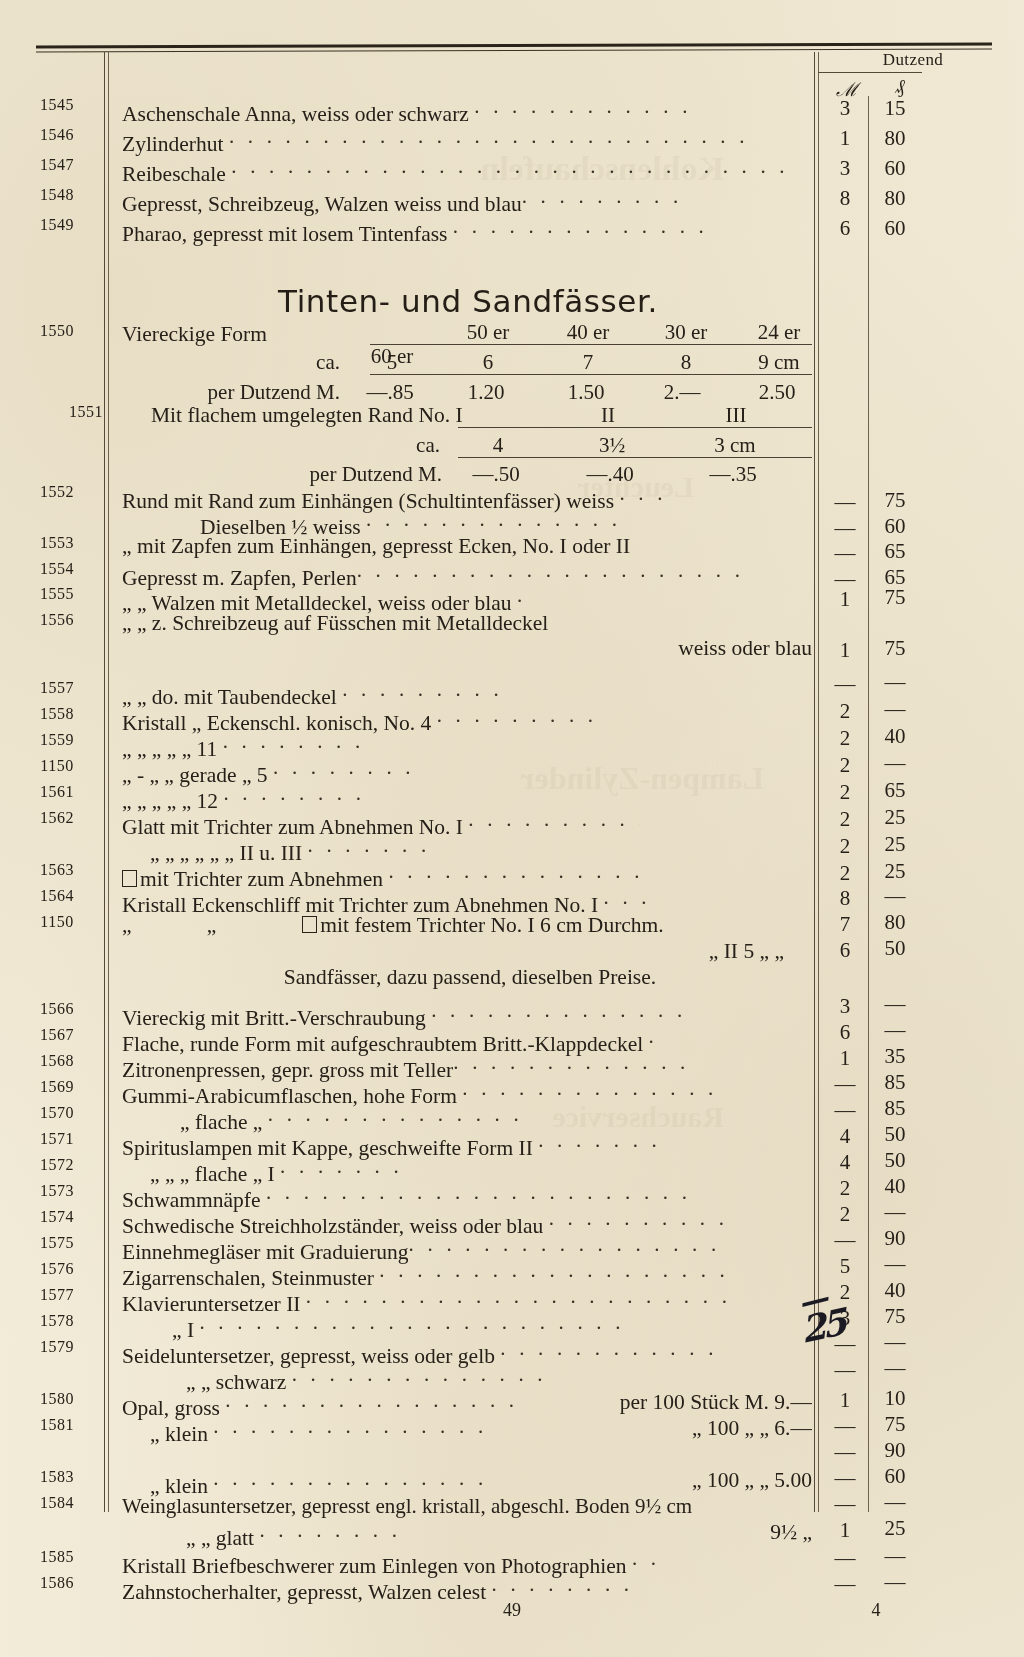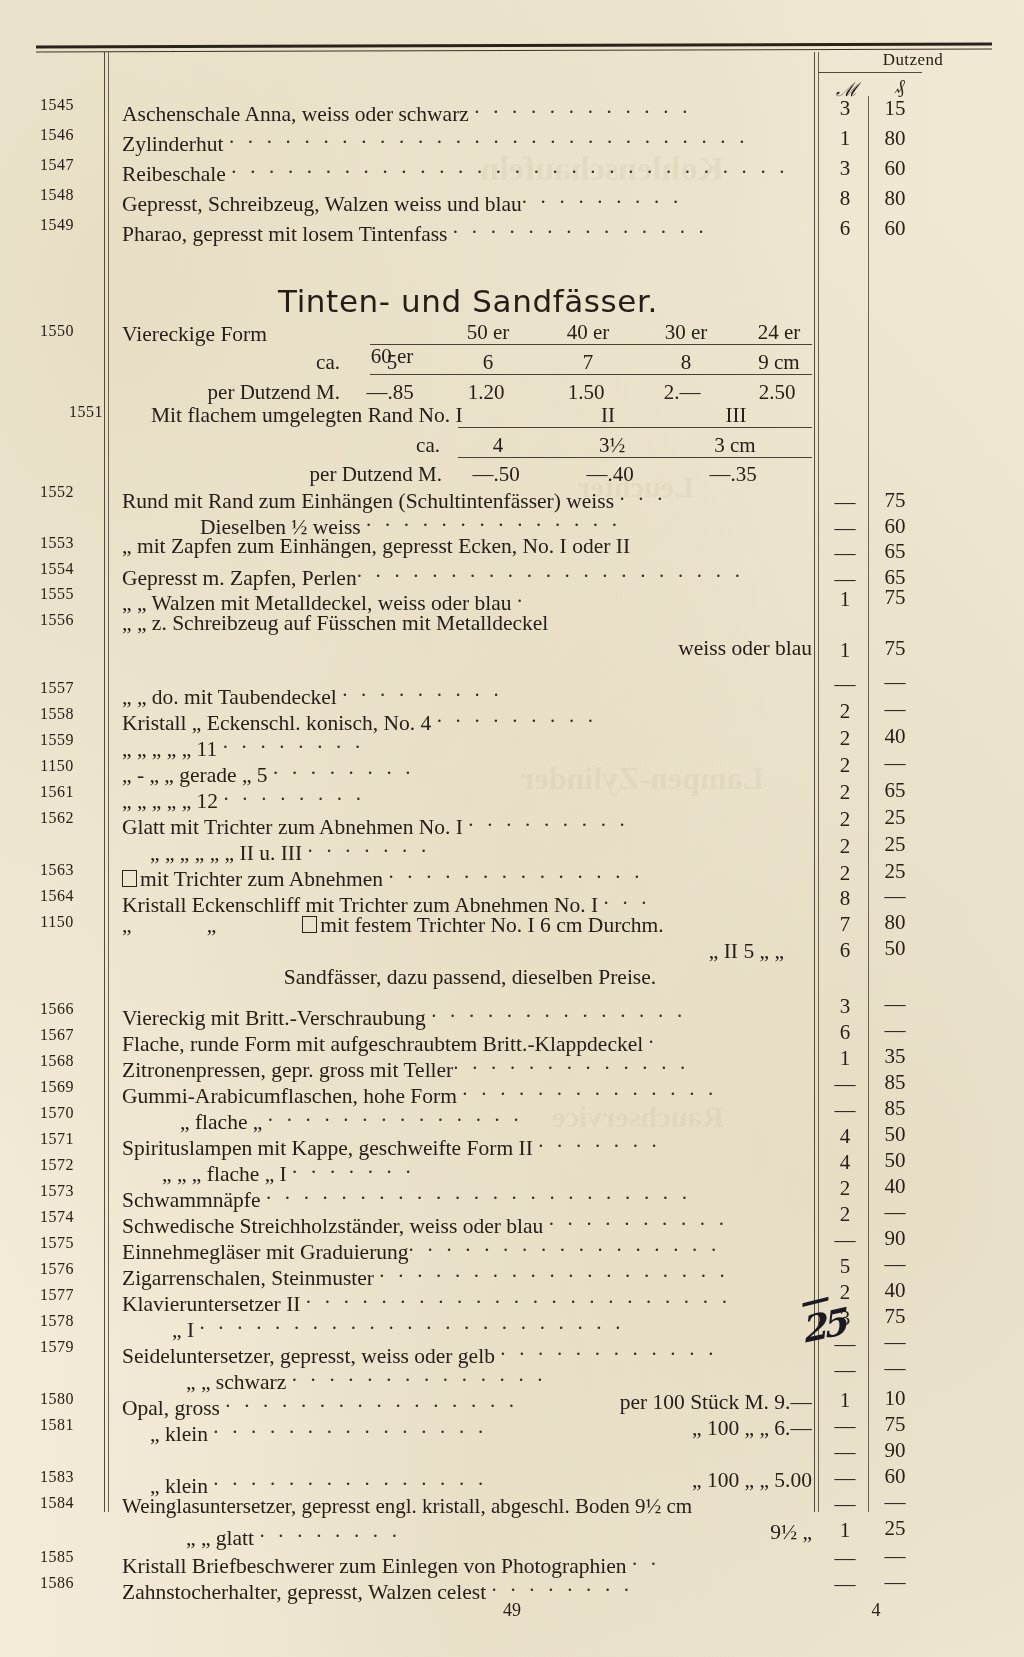--- a/index.html
+++ b/index.html
@@ -532,21 +532,21 @@
 
     <div class="row" style="top:1130px;">
       <div class="artno">1571</div>
       <div class="desc"><span>Spirituslampen mit Kappe, geschweifte Form II</span> <span class="leader" style="width:130px;">. . . . . . .</span></div>
     </div>
     <div class="pm" style="top:1124px;">4</div>
     <div class="pp" style="top:1122px;">50</div>
 
     <div class="row" style="top:1156px;">
       <div class="artno">1572</div>
-      <div class="desc" style="left:150px;margin-left:12px;"><span>„            „        „      flache          „    I</span> <span class="leader" style="width:132px;">. . . . . . .</span></div>
+      <div class="desc" style="left:150px;"><span>„            „        „      flache          „    I</span> <span class="leader" style="width:132px;">. . . . . . .</span></div>
     </div>
     <div class="pm" style="top:1150px;">4</div>
     <div class="pp" style="top:1148px;">50</div>
 
     <div class="row" style="top:1182px;">
       <div class="artno">1573</div>
       <div class="desc"><span>Schwammnäpfe</span> <span class="leader" style="width:432px;">. . . . . . . . . . . . . . . . . . . . . . . . .</span></div>
     </div>
     <div class="pm" style="top:1176px;">2</div>
     <div class="pp" style="top:1174px;">40</div>

